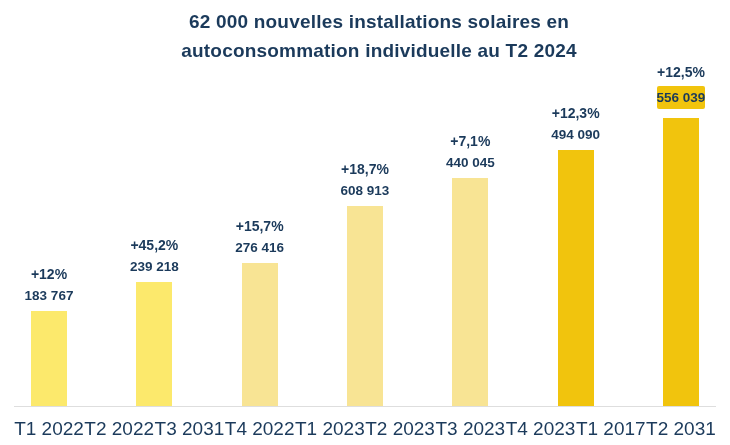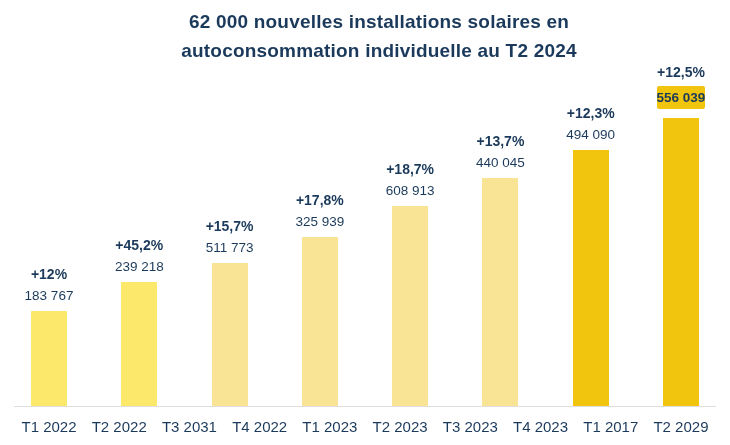--- a/index.html
+++ b/index.html
@@ -46,21 +46,21 @@
   }
   .pct {
     font-size: 14px;
     font-weight: 700;
     color: var(--navy);
     margin-bottom: 6px;
     white-space: nowrap;
   }
   .value {
     font-size: 13.5px;
-    font-weight: 400;
+    font-weight: 700;
     color: var(--navy);
     margin-bottom: 8px;
     white-space: nowrap;
   }
   .value.badge {
     font-weight: 700;
     background: var(--badge);
     padding: 4px 0;
     border-radius: 2px;
     margin-bottom: 9px;
@@ -69,21 +69,21 @@
     width: 36px;
   }
   .axis {
     display: flex;
     justify-content: space-between;
     padding-top: 11px;
   }
   .axis .lbl {
     width: 70px;
     text-align: center;
-    font-size: 15px;
+    font-size: 19px;
     font-weight: 400;
     color: var(--navy);
     white-space: nowrap;
   }
 </style>
 </head>
 <body>
 
 <div class="page">
   <h1 class="title">
@@ -97,35 +97,30 @@
           <div class="value">183 767</div>
           <div class="bar" style="height: 95px; background: rgb(252, 233, 108);"></div>
         </div>
         <div class="col">
           <div class="pct">+45,2%</div>
           <div class="value">239 218</div>
           <div class="bar" style="height: 124px; background: rgb(252, 233, 108);"></div>
         </div>
         <div class="col">
           <div class="pct">+15,7%</div>
-          <div class="value">511 773</div>
+          <div class="value">276 416</div>
           <div class="bar" style="height: 143px; background: rgb(248, 228, 148);"></div>
-        </div>
-        <div class="col">
-          <div class="pct">+17,8%</div>
-          <div class="value">325 939</div>
-          <div class="bar" style="height: 169px; background: rgb(248, 228, 148);"></div>
         </div>
         <div class="col">
           <div class="pct">+18,7%</div>
           <div class="value">608 913</div>
           <div class="bar" style="height: 200px; background: rgb(248, 228, 148);"></div>
         </div>
         <div class="col">
-          <div class="pct">+13,7%</div>
+          <div class="pct">+7,1%</div>
           <div class="value">440 045</div>
           <div class="bar" style="height: 228px; background: rgb(248, 228, 148);"></div>
         </div>
         <div class="col">
           <div class="pct">+12,3%</div>
           <div class="value">494 090</div>
           <div class="bar" style="height: 256px; background: rgb(241, 196, 13);"></div>
         </div>
         <div class="col">
           <div class="pct">+12,5%</div>
@@ -136,16 +131,16 @@
     <div class="axis" id="axis">
         <div class="lbl">T1 2022</div>
         <div class="lbl">T2 2022</div>
         <div class="lbl">T3 2031</div>
         <div class="lbl">T4 2022</div>
         <div class="lbl">T1 2023</div>
         <div class="lbl">T2 2023</div>
         <div class="lbl">T3 2023</div>
         <div class="lbl">T4 2023</div>
         <div class="lbl">T1 2017</div>
-        <div class="lbl">T2 2029</div>
+        <div class="lbl">T2 2031</div>
       </div>
   </div>
 </div>
 
 </body></html>

